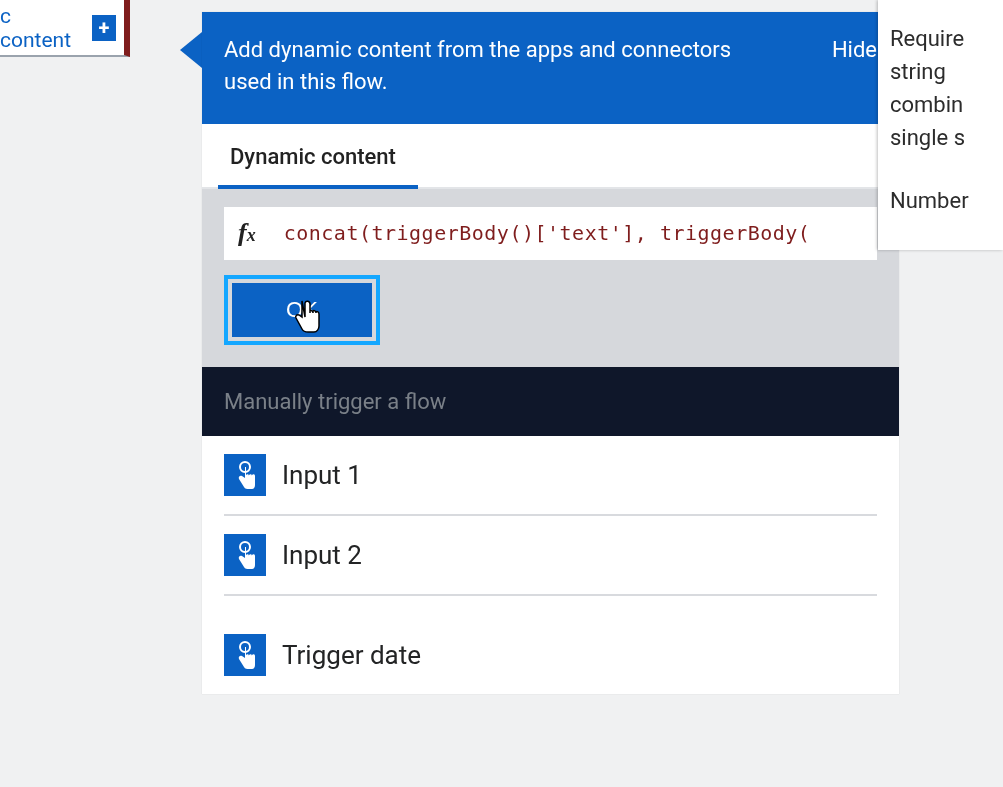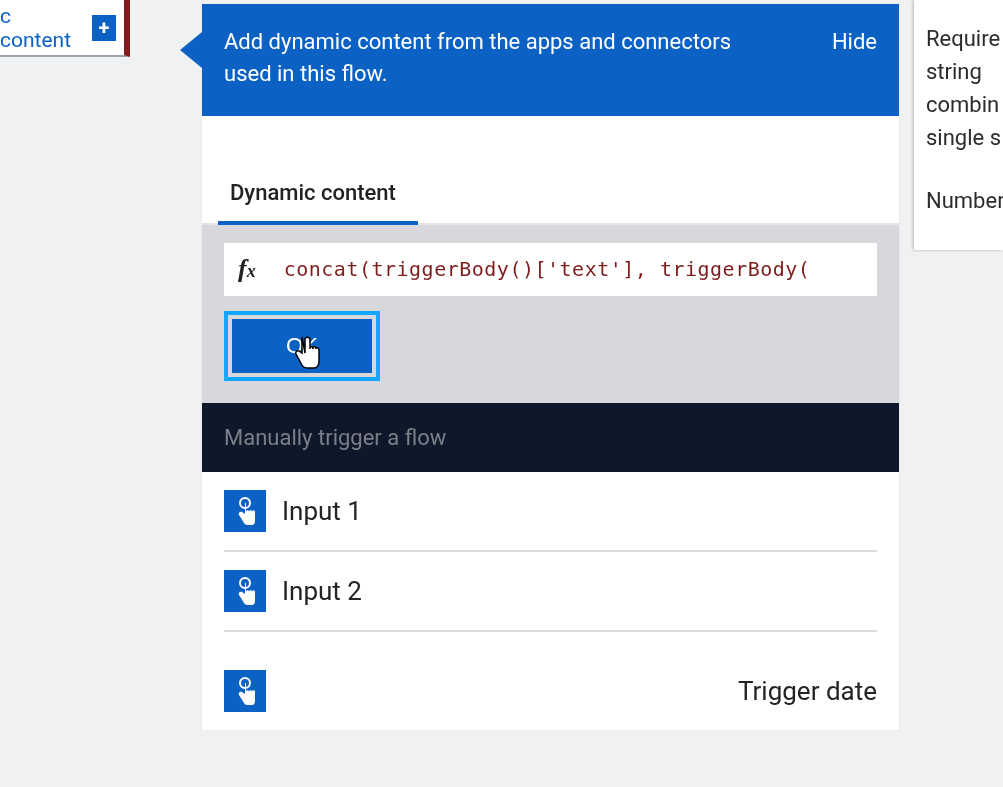--- a/index.html
+++ b/index.html
@@ -39,21 +39,21 @@
       left: 180px; top: 32px;
       width: 0; height: 0;
       border-top: 18px solid transparent;
       border-bottom: 18px solid transparent;
       border-right: 22px solid #0b62c4;
     }
 
     
     .panel {
       position: absolute;
-      left: 202px; top: 4px;
+      left: 202px; top: 12px;
       width: 697px;
       background: #fff;
       box-shadow: 0 0 1px rgba(0,0,0,0.15);
     }
 
     .panel-header {
       background: #0b62c4;
       color: #fff;
       display: flex; justify-content: space-between; align-items: flex-start;
       padding: 22px 22px 26px 22px;
@@ -62,21 +62,20 @@
     }
     .panel-header .desc { max-width: 78%; }
     .panel-header .hide { font-size: 22px; cursor: pointer; }
 
     .tabs {
       display: flex;
       border-bottom: 2px solid #e3e5e8;
       position: relative;
       font-size: 22px;
       color: #555;
-      margin-top: 44px;
     }
     .tabs .tab {
       padding: 20px 28px 18px 28px;
       cursor: pointer;
     }
     .tabs .tab.active {
       color: #222; font-weight: 500;
     }
     .tabs .underline {
       position: absolute;
@@ -134,39 +133,39 @@
 
     .options {
       padding: 0 22px;
     }
     .option-row {
       display: flex; align-items: center;
       padding: 18px 0;
       border-bottom: 2px solid #d8dade;
       cursor: pointer;
     }
-    .option-row:last-child { border-bottom: none; justify-content: space-between; }
+    .option-row:last-child { border-bottom: none; }
     .option-icon {
       width: 42px; height: 42px;
       background: #0b62c4;
       color: #fff;
       display: flex; align-items: center; justify-content: center;
       margin-right: 16px;
       flex-shrink: 0;
     }
     .option-label {
       font-size: 26px; color: #232425;
     }
     .options-separator { border: none; height: 20px; }
 
     
     .side-tip {
       position: absolute;
       right: 0; top: 0;
-      width: 89px; 
+      width: 125px; 
       height: 250px;
       background: #fff;
       box-shadow: -1px 0 3px rgba(0,0,0,0.25);
       padding: 22px 0 6px 12px;
       font-size: 22px;
       color: #2c2c2c;
       line-height: 1.5;
       overflow: hidden;
     }
   </style>

